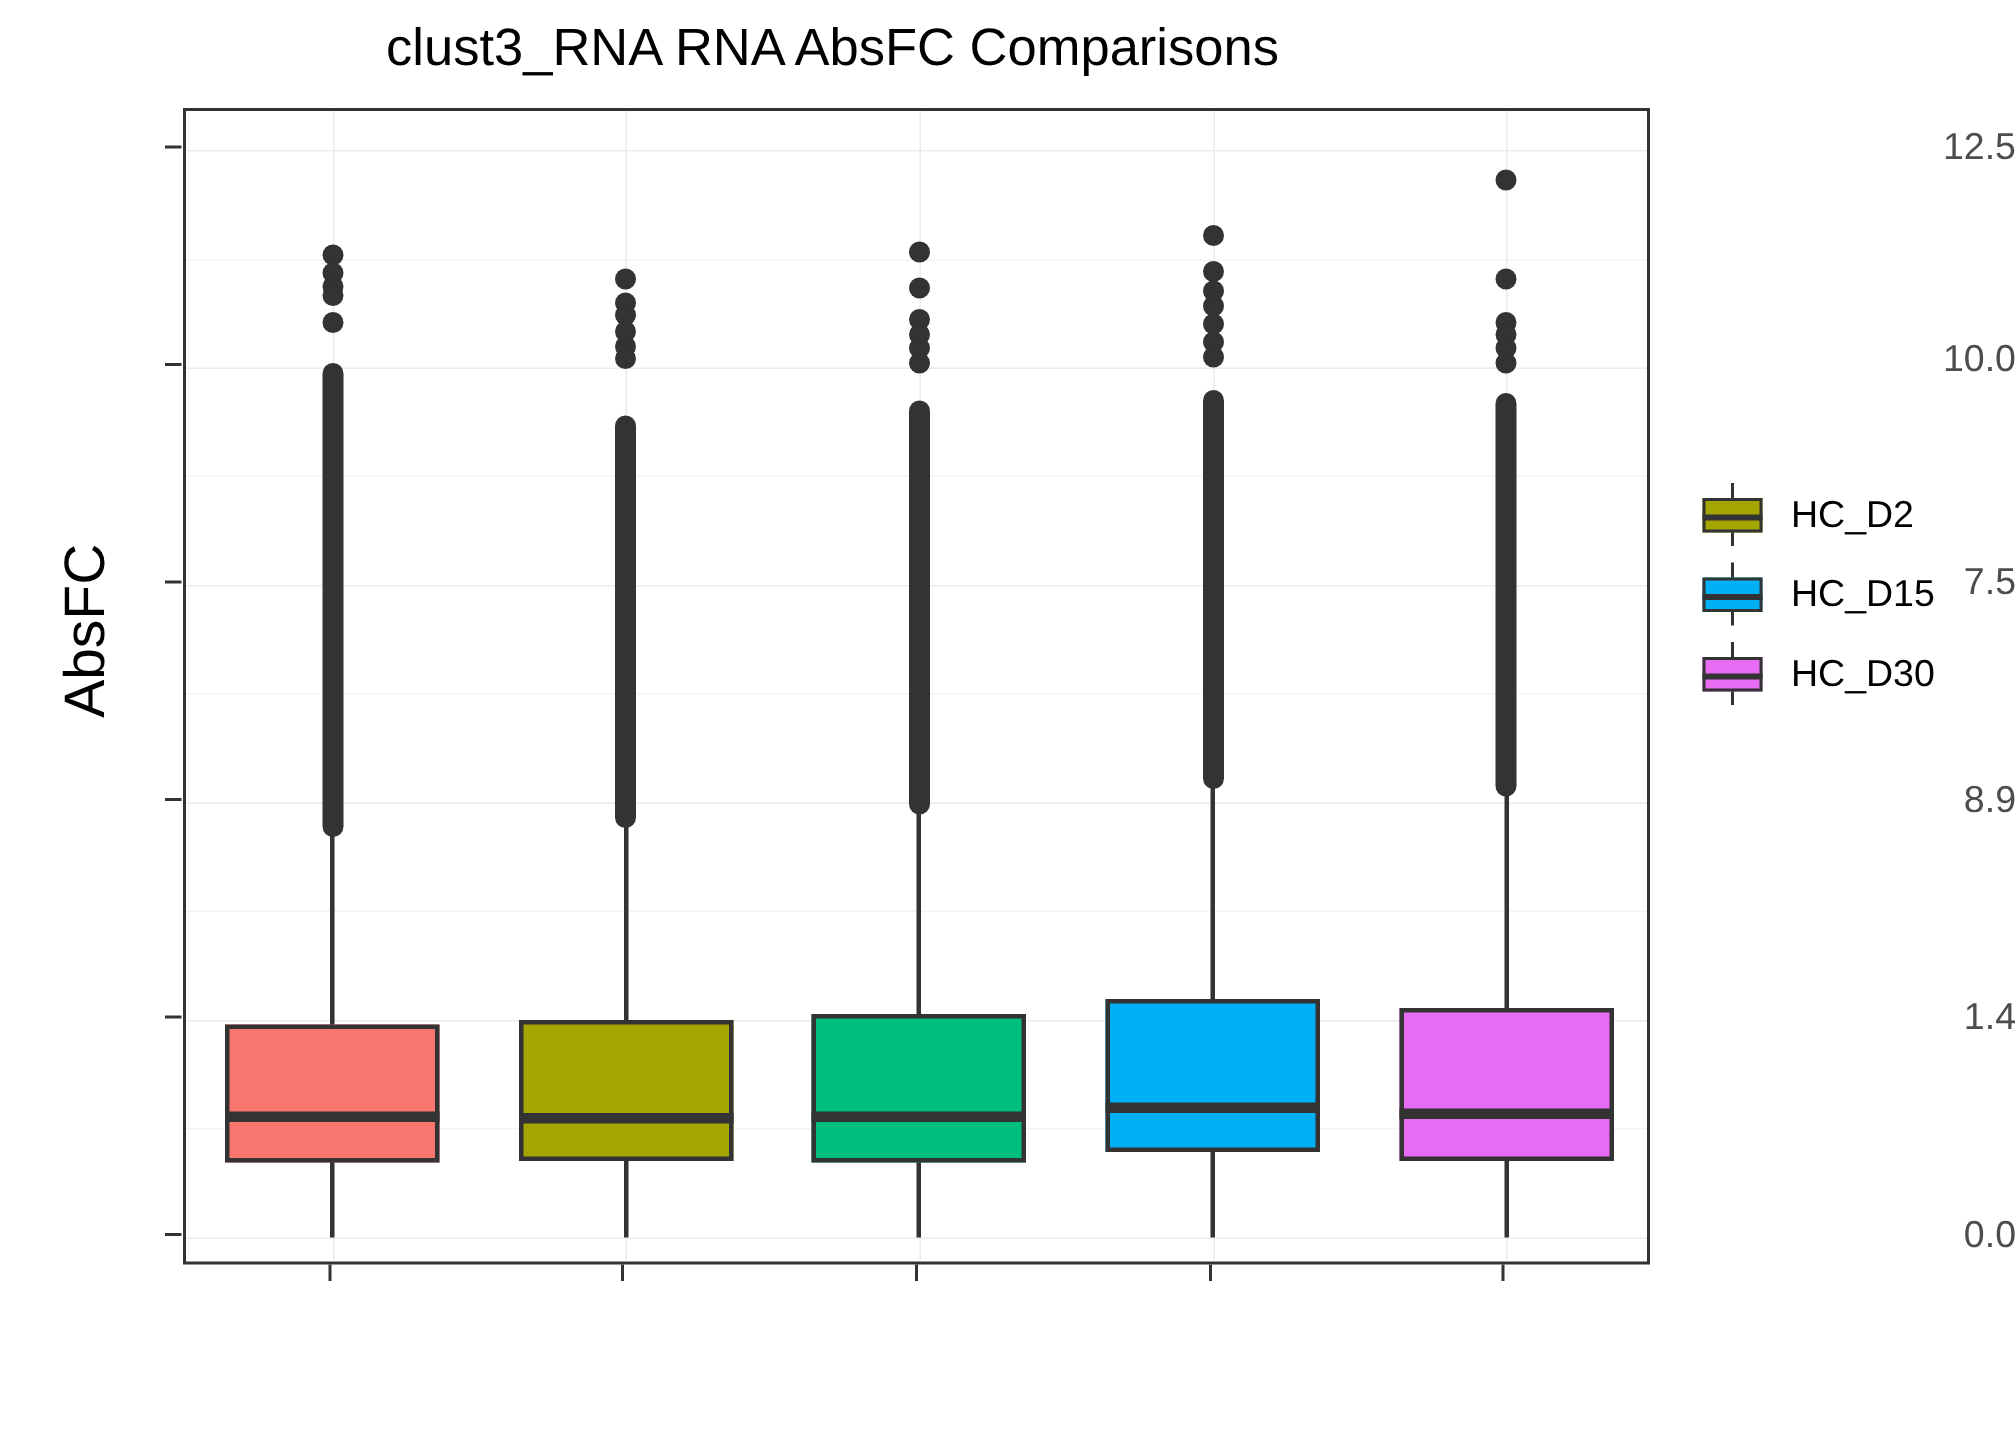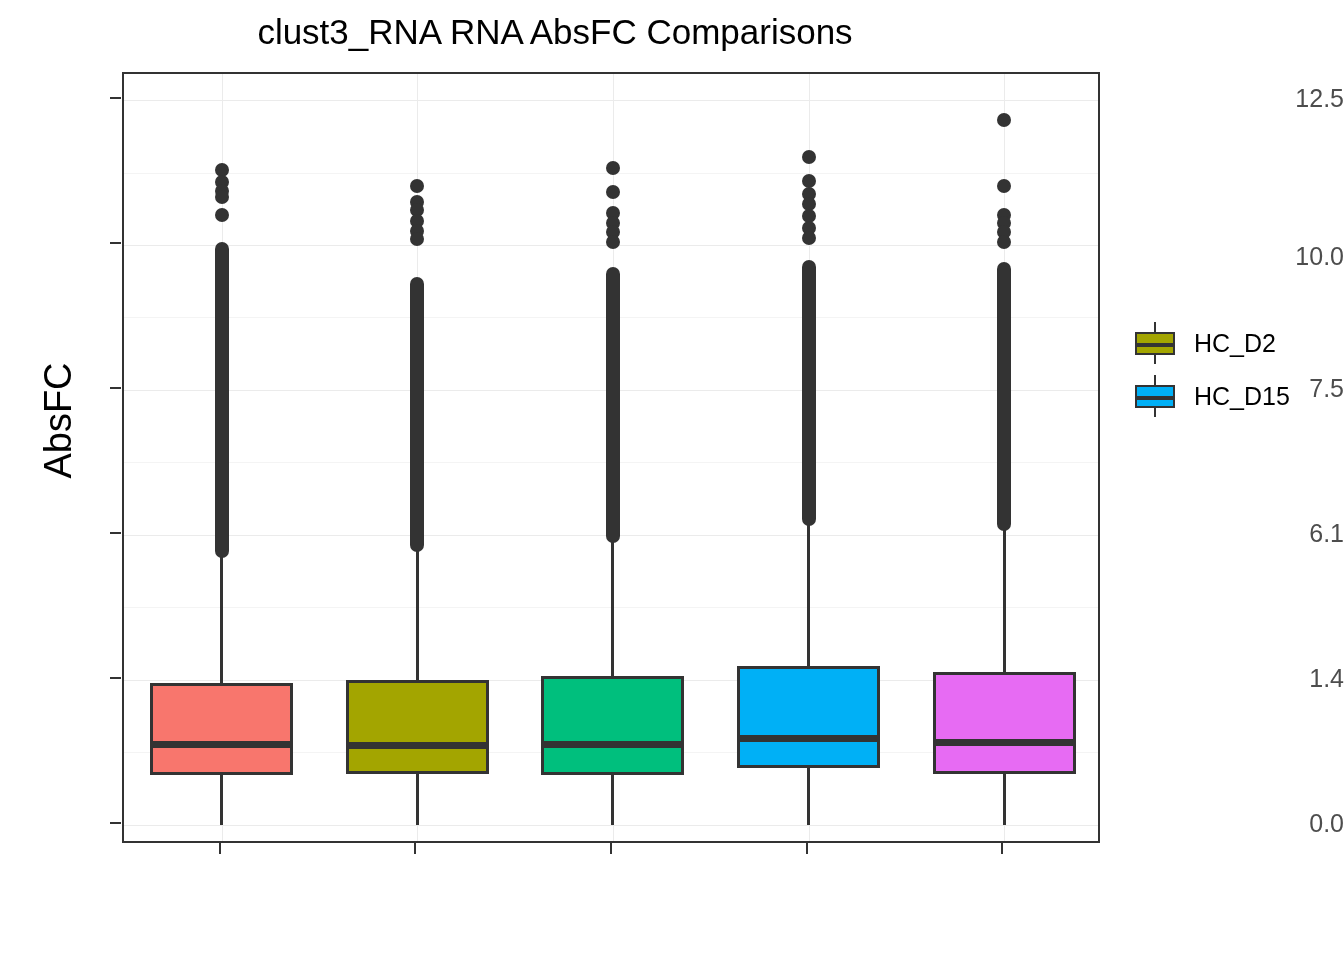--- a/index.html
+++ b/index.html
@@ -169,32 +169,40 @@
           <div class="legend-label">HC_D2</div>
         </div>
         <div class="legend-row">
           <div class="legend-key">
             <div class="lk-whisk"></div>
             <div class="lk-box" style="background: rgb(0, 176, 246);"></div>
             <div class="lk-med"></div>
           </div>
           <div class="legend-label">HC_D15</div>
         </div>
+        <div class="legend-row">
+          <div class="legend-key">
+            <div class="lk-whisk"></div>
+            <div class="lk-box" style="background: rgb(231, 107, 243);"></div>
+            <div class="lk-med"></div>
+          </div>
+          <div class="legend-label">HC_D30</div>
+        </div>
       </div>
   </div>
 
 <div class="ytick-label" style="top: 822.711px;">0.0</div>
     <div class="ytick-mark" style="top: 821.711px;"></div>
     <div class="ytick-label" style="top: 677.786px;">1.4</div>
     <div class="ytick-mark" style="top: 676.786px;"></div>
-    <div class="ytick-label" style="top: 532.861px;">6.1</div>
+    <div class="ytick-label" style="top: 532.861px;">8.9</div>
     <div class="ytick-mark" style="top: 531.861px;"></div>
     <div class="ytick-label" style="top: 387.936px;">7.5</div>
     <div class="ytick-mark" style="top: 386.936px;"></div>
-    <div class="ytick-label" style="top: 256px;">10.0</div>
+    <div class="ytick-label" style="top: 239px;">10.0</div>
     <div class="ytick-mark" style="top: 242.011px;"></div>
     <div class="ytick-label" style="top: 98.0865px;">12.5</div>
     <div class="ytick-mark" style="top: 97.0865px;"></div>
     <div class="xtick-mark" style="left: 218.8px;"></div>
     <div class="xtick-mark" style="left: 414.4px;"></div>
     <div class="xtick-mark" style="left: 610px;"></div>
     <div class="xtick-mark" style="left: 805.6px;"></div>
     <div class="xtick-mark" style="left: 1001.2px;"></div>
   </div>
 

